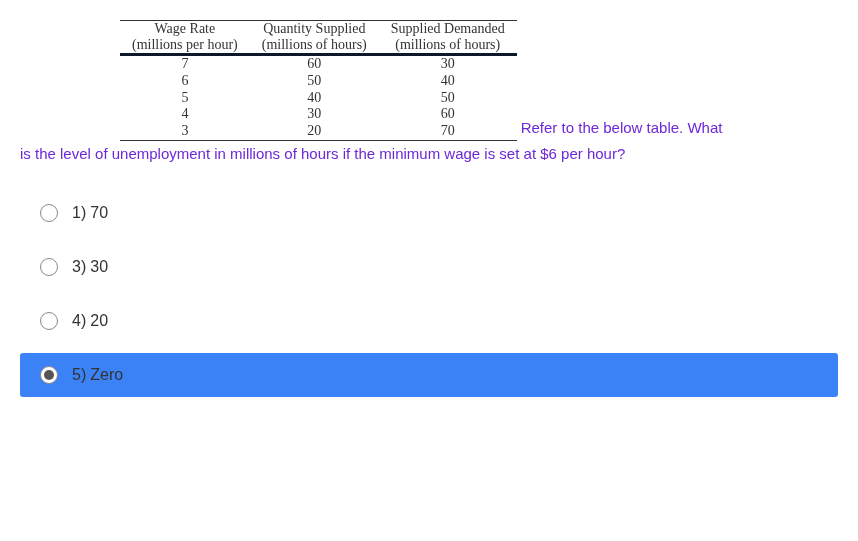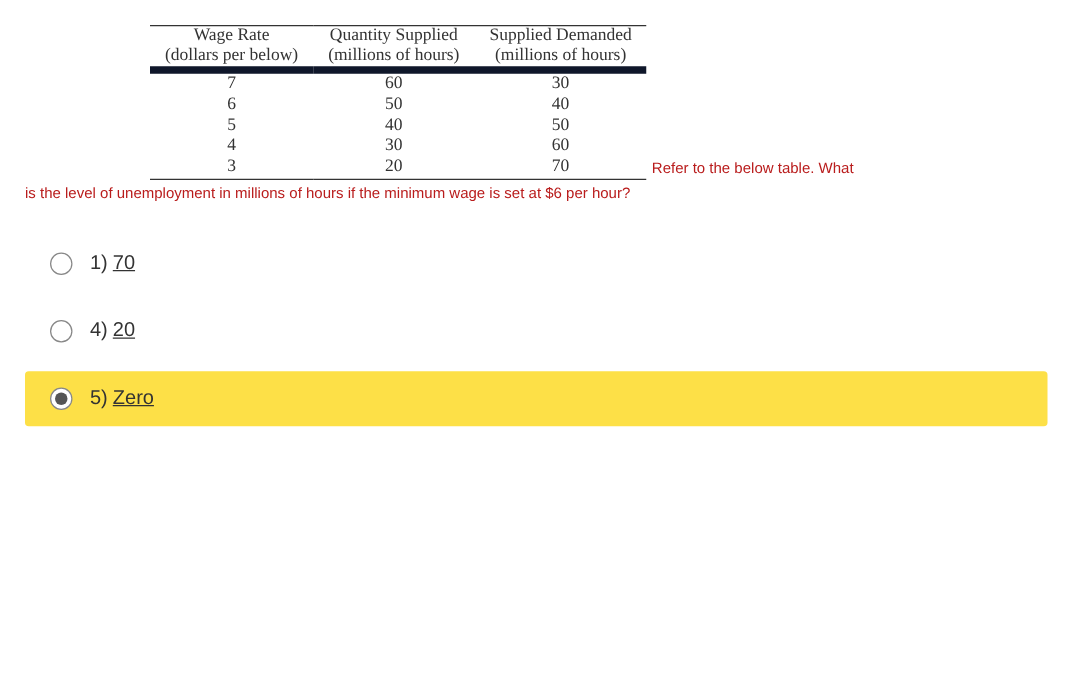--- a/index.html
+++ b/index.html
@@ -24,63 +24,62 @@
       border-collapse: collapse;
       font-family: "Times New Roman", Times, serif;
       font-size: 14px;
     }
     
     th {
       font-weight: normal;
       padding: 0 12px;
       text-align: center;
       border-top: 1px solid #333;
-      border-bottom: 6px solid #0f172a;
+      border-bottom: 3px solid #0f172a;
       white-space: nowrap;
     }
     
     th > span:first-child {
       display: block;
     }
     
     td {
       text-align: center;
       padding: 0 12px;
       line-height: 1.2;
     }
     
     tbody tr:last-child td {
       border-bottom: 1px solid #333;
     }
     
     .quest-text {
-      font-size: 12px;
+      font-size: 15px;
       line-height: 1.7;
-      color: #b91c1c;
+      color: #6d28d9;
     }
     
     .quest-inline {
       display: inline;
     }
     
     .options {
       margin-top: 15px;
-      text-decoration: underline;
     }
     
     .option {
       display: flex;
       align-items: center;
       padding: 13px 10px 13px 20px;
       margin-bottom: 10px;
       border-radius: 3px;
     }
     
     .option.selected {
-      background-color: #fde047;
+      background-color: #3b82f6;
     }
     
     .radio {
       width: 16px;
       height: 16px;
       border: 1px solid #888;
       border-radius: 50%;
       margin-right: 14px;
       position: relative;
       flex-shrink: 0;
@@ -112,21 +111,21 @@
 <body>
 
 <div class="question-area">
   <div style="display: flex; align-items: flex-end;">
     <div class="table-container">
       <table>
         <thead>
           <tr>
             <th>
               <span>Wage Rate</span>
-              <span>(dollars per below)</span>
+              <span>(millions per hour)</span>
             </th>
             <th>
               <span>Quantity Supplied</span>
               <span>(millions of hours)</span>
             </th>
             <th>
               <span>Supplied Demanded</span>
               <span>(millions of hours)</span>
             </th>
           </tr>
@@ -168,20 +167,26 @@
 <div class="options">
   <div class="option">
     <span class="radio"></span>
     <span class="option-label">
       <span class="option-num">1)</span><span>70</span>
     </span>
   </div>
   <div class="option">
     <span class="radio"></span>
     <span class="option-label">
+      <span class="option-num">3)</span><span>30</span>
+    </span>
+  </div>
+  <div class="option">
+    <span class="radio"></span>
+    <span class="option-label">
       <span class="option-num">4)</span><span>20</span>
     </span>
   </div>
   <div class="option selected">
     <span class="radio"></span>
     <span class="option-label">
       <span class="option-num">5)</span><span>Zero</span>
     </span>
   </div>
 </div>

